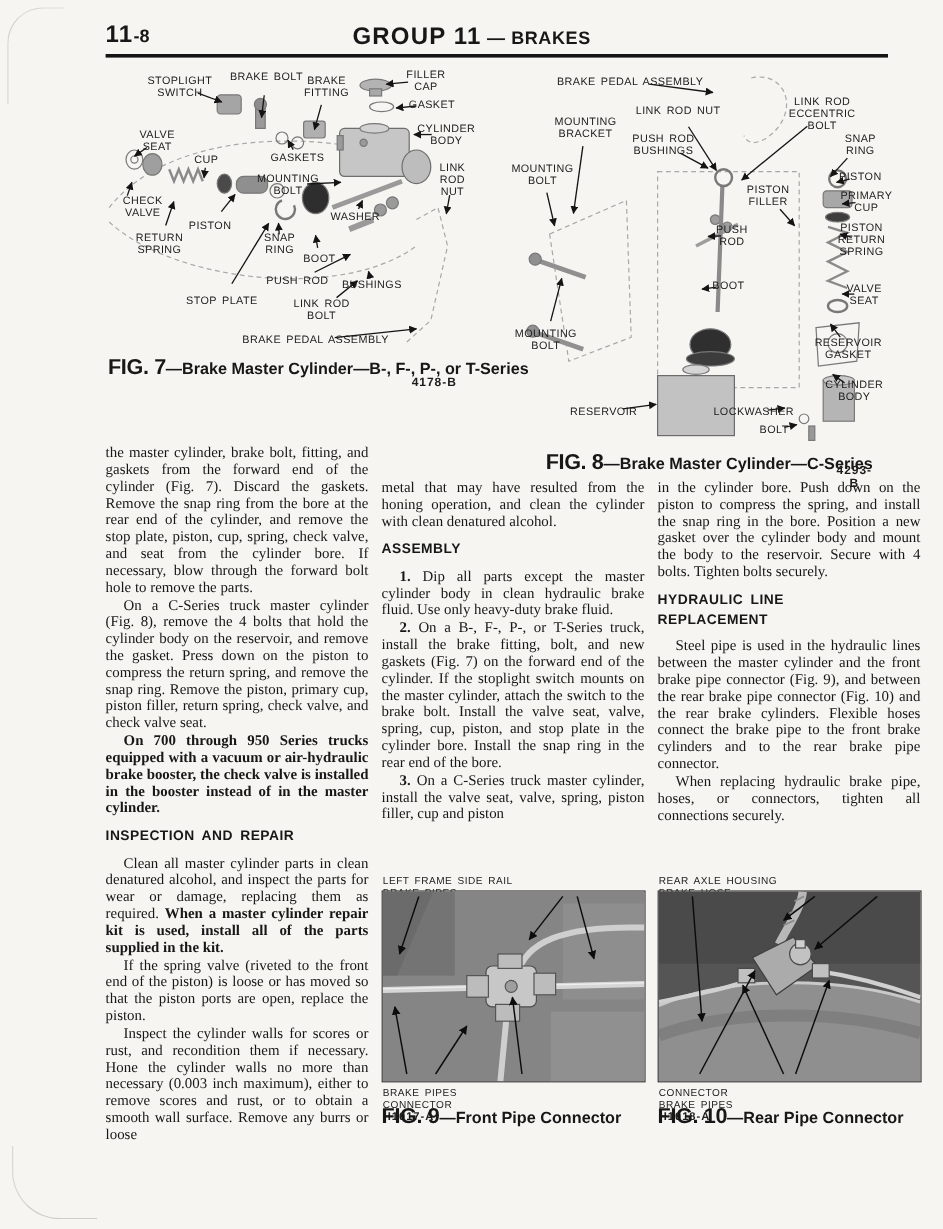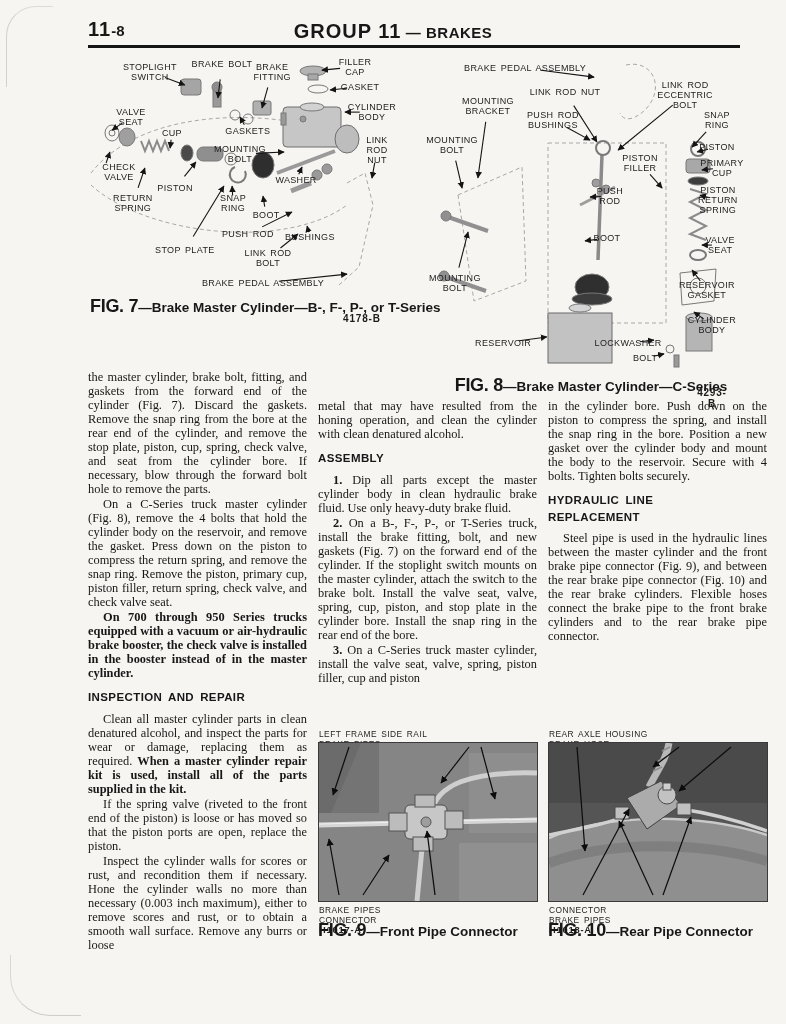--- a/index.html
+++ b/index.html
@@ -285,20 +285,21 @@
     <div class="col-h">ASSEMBLY</div>
     <p class="ind"><span class="bold">1.</span><span> Dip all parts except the master cylinder body in clean hydraulic brake fluid. Use only heavy-duty brake fluid.</span></p>
     <p class="ind"><span class="bold">2.</span><span> On a B-, F-, P-, or T-Series truck, install the brake fitting, bolt, and new gaskets (Fig. 7) on the forward end of the cylinder. If the stoplight switch mounts on the master cylinder, attach the switch to the brake bolt. Install the valve seat, valve, spring, cup, piston, and stop plate in the cylinder bore. Install the snap ring in the rear end of the bore.</span></p>
     <p class="ind"><span class="bold">3.</span><span> On a C-Series truck master cylinder, install the valve seat, valve, spring, piston filler, cup and piston</span></p>
   </div>
 <div class="col" style="left:548px;top:399px;">
     <p><span>in the cylinder bore. Push down on the piston to compress the spring, and install the snap ring in the bore. Position a new gasket over the cylinder body and mount the body to the reservoir. Secure with 4 bolts. Tighten bolts securely.</span></p>
     <div class="col-h">HYDRAULIC LINE
 REPLACEMENT</div>
     <p class="ind"><span>Steel pipe is used in the hydraulic lines between the master cylinder and the front brake pipe connector (Fig. 9), and between the rear brake pipe connector (Fig. 10) and the rear brake cylinders. Flexible hoses connect the brake pipe to the front brake cylinders and to the rear brake pipe connector.</span></p>
+    <p class="ind"><span>When replacing hydraulic brake pipe, hoses, or connectors, tighten all connections securely.</span></p>
   </div>
 
 <div class="strip" style="left:319px;top:729px;width:216px;">
     <span>LEFT FRAME SIDE RAIL</span>
     <span>BRAKE PIPES</span>
   </div>
 <div class="photo" style="left:318px;top:742px;width:218px;height:158px;">
   <svg width="218" height="158" viewBox="0 0 218 158">
     <rect width="218" height="158" fill="#858585"></rect>
     <rect x="0" y="0" width="60" height="70" fill="#747474"></rect>

